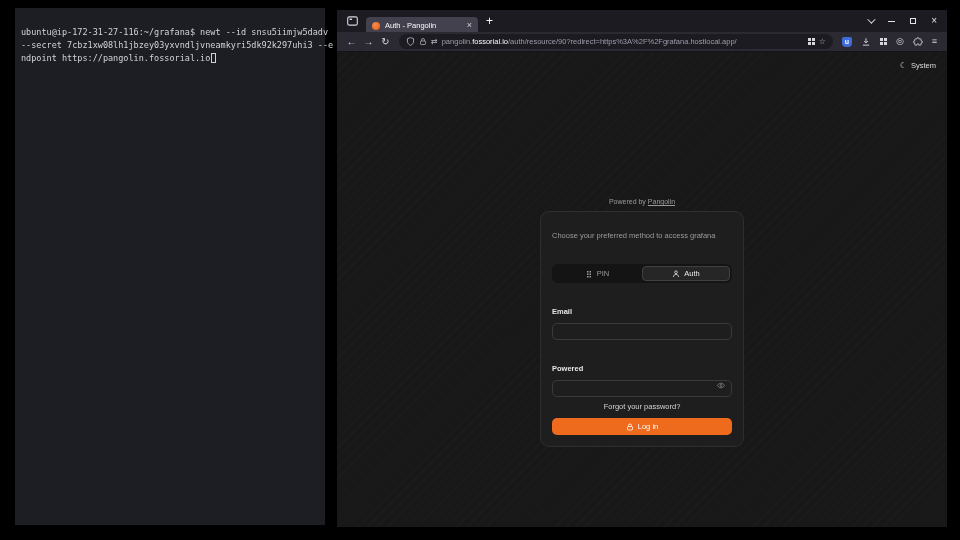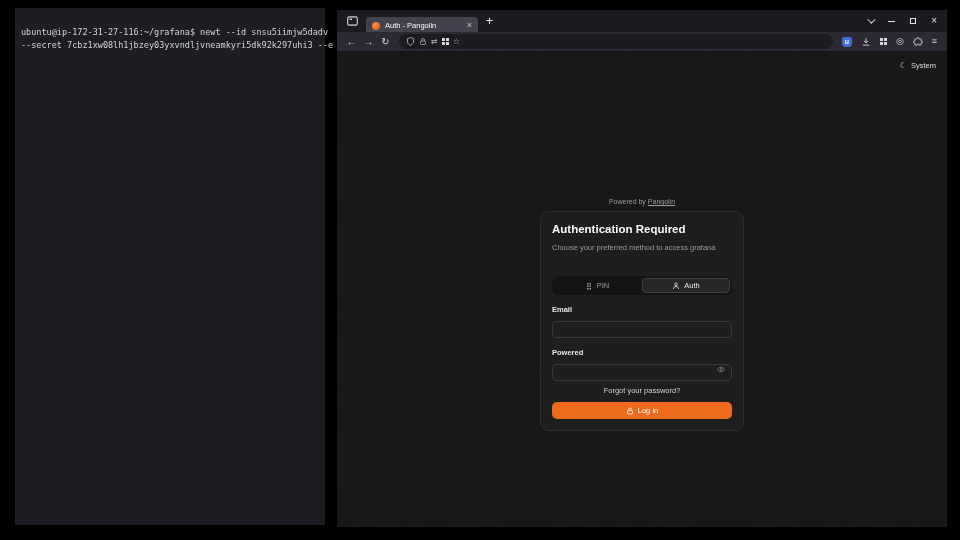--- a/index.html
+++ b/index.html
@@ -80,37 +80,38 @@
   .powered .plink { color:#9b9b9b; text-decoration:underline; cursor:pointer; }
   .card { margin-top:6px; background:#1e1e1e; border:1px solid #2e2e2e;
     border-radius:9px; padding:11px; }
   .card-title { font-size:11.5px; font-weight:bold; color:#fafafa; }
   .card-sub { margin-top:8px; font-size:7.5px; color:#9a9a9a; }
   .method-tabs { margin-top:24px; height:19px; background:#141414; border-radius:6px;
     display:flex; padding:2px; gap:2px; }
   .mtab { flex:1; display:flex; align-items:center; justify-content:center; gap:4px;
     font-size:7.5px; color:#9a9a9a; border-radius:4px; }
   .mtab.active { background:#262626; border:1px solid #404040; color:#ececec; }
-  .field-label { margin-top:10px; font-size:7.5px; font-weight:bold; color:#e6e6e6; }
+  .field-label { margin-top:24px; font-size:7.5px; font-weight:bold; color:#e6e6e6; }
   .input-wrap { margin-top:4px; position:relative; }
   .text-input { width:100%; height:17px; border:1px solid #3a3a3a; border-radius:5px;
     background:transparent; outline:none; color:#e6e6e6; font-size:8px; padding:0 6px; }
   .eye-btn { position:absolute; right:6px; top:4px; line-height:0; }
   .forgot { margin-top:5px; text-align:center; font-size:7.5px; color:#d4d4d4; cursor:pointer; }
   .login-btn { margin-top:7px; height:17px; width:100%; background:#ee6a1c; border:none;
     border-radius:5px; display:flex; align-items:center; justify-content:center; gap:4px;
     color:#fff; font-size:7.5px; cursor:pointer; font-family:inherit; }
   svg { display:block; }
 </style>
 </head>
 <body>
 
 <div class="terminal">
   <div class="tline">ubuntu@ip-172-31-27-116:~/grafana$ newt --id snsu5iimjw5dadv</div>
   <div class="tline">--secret 7cbz1xw08lh1jbzey03yxvndljvneamkyri5dk92k297uhi3 --e</div>
+  <div class="tline"><span>ndpoint https://pangolin.fossorial.io</span><span class="block-cursor"></span></div>
 </div>
 
 <div class="browser">
 
   <div class="tabbar">
     <div class="ffview">
       <svg width="11" height="10" viewBox="0 0 16 14">
         <rect x="1" y="1" width="14" height="12" rx="2.5" fill="none" stroke="#d8d6de" stroke-width="1.6"></rect>
         <rect x="3.5" y="3.5" width="4" height="2" rx="1" fill="#d8d6de"></rect>
       </svg>
@@ -137,20 +138,21 @@
 
     <div class="urlbar">
       <svg width="9" height="9" viewBox="0 0 16 16">
         <path d="M8 1l5.5 2v4.2c0 3.6-2.2 6-5.5 7.8C4.7 13.2 2.5 10.8 2.5 7.2V3z" fill="none" stroke="#b9b6c1" stroke-width="1.5"></path>
       </svg>
       <svg width="8" height="9" viewBox="0 0 16 16">
         <rect x="3" y="7" width="10" height="7" rx="1.5" fill="none" stroke="#b9b6c1" stroke-width="1.5"></rect>
         <path d="M5 7V5a3 3 0 016 0v2" fill="none" stroke="#b9b6c1" stroke-width="1.5"></path>
       </svg>
       <span class="url-icon">⇄</span>
+      <span class="url-text"><span>pangolin.</span><span class="host">fossorial.io</span><span>/auth/resource/90?redirect=https%3A%2F%2Fgrafana.hostlocal.app/</span></span>
       <span class="grid4">
           <span></span>
           <span></span>
           <span></span>
           <span></span>
         </span>
       <span class="url-icon">☆</span>
     </div>
 
     <div class="ext-icons">
@@ -180,21 +182,20 @@
       <span>System</span>
     </div>
 
     <div class="auth">
       <div class="powered">
         <span>Powered by</span>
         <span class="plink">Pangolin</span>
       </div>
 
       <div class="card">
-        <div class="card-title">Authentication Required</div>
         <div class="card-sub">Choose your preferred method to access grafana</div>
 
         <div class="method-tabs">
           <div class="mtab">
             <svg width="8" height="8" viewBox="0 0 16 16">
               <rect x="4" y="2" width="3" height="3" fill="#9a9a9a"></rect>
                 <rect x="9" y="2" width="3" height="3" fill="#9a9a9a"></rect>
               <rect x="4" y="7" width="3" height="3" fill="#9a9a9a"></rect>
                 <rect x="9" y="7" width="3" height="3" fill="#9a9a9a"></rect>
               <rect x="4" y="12" width="3" height="3" fill="#9a9a9a"></rect>

